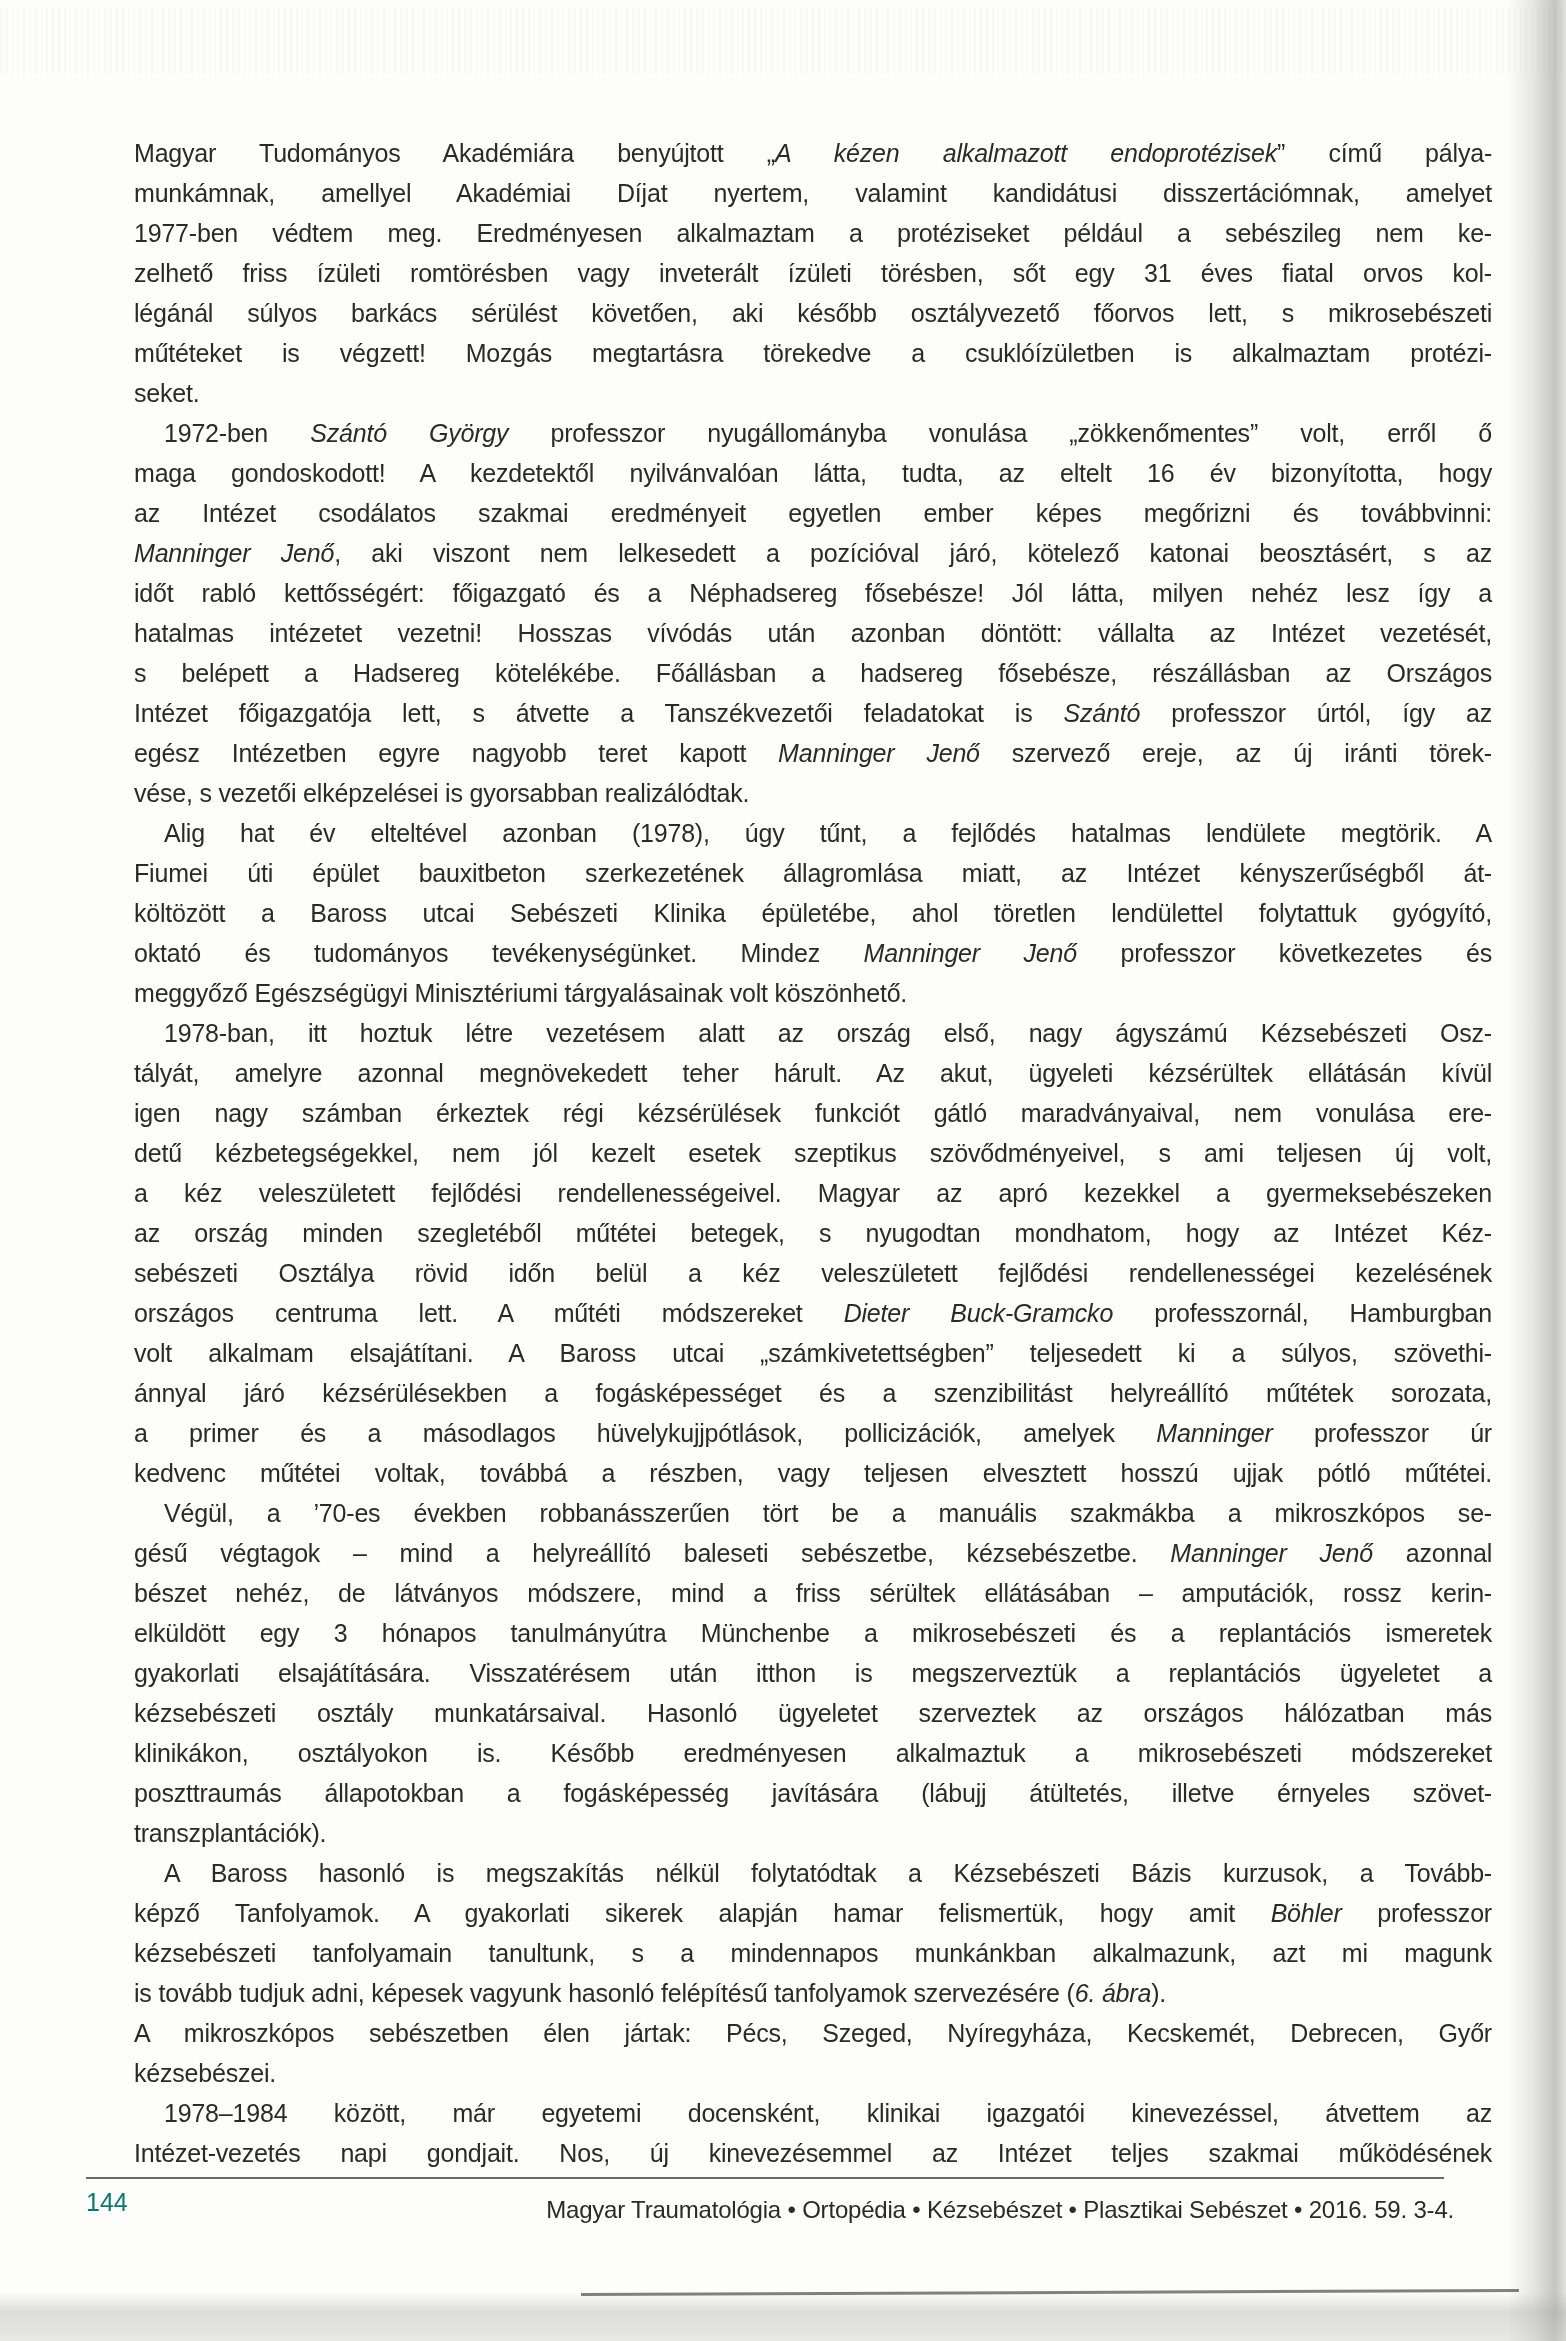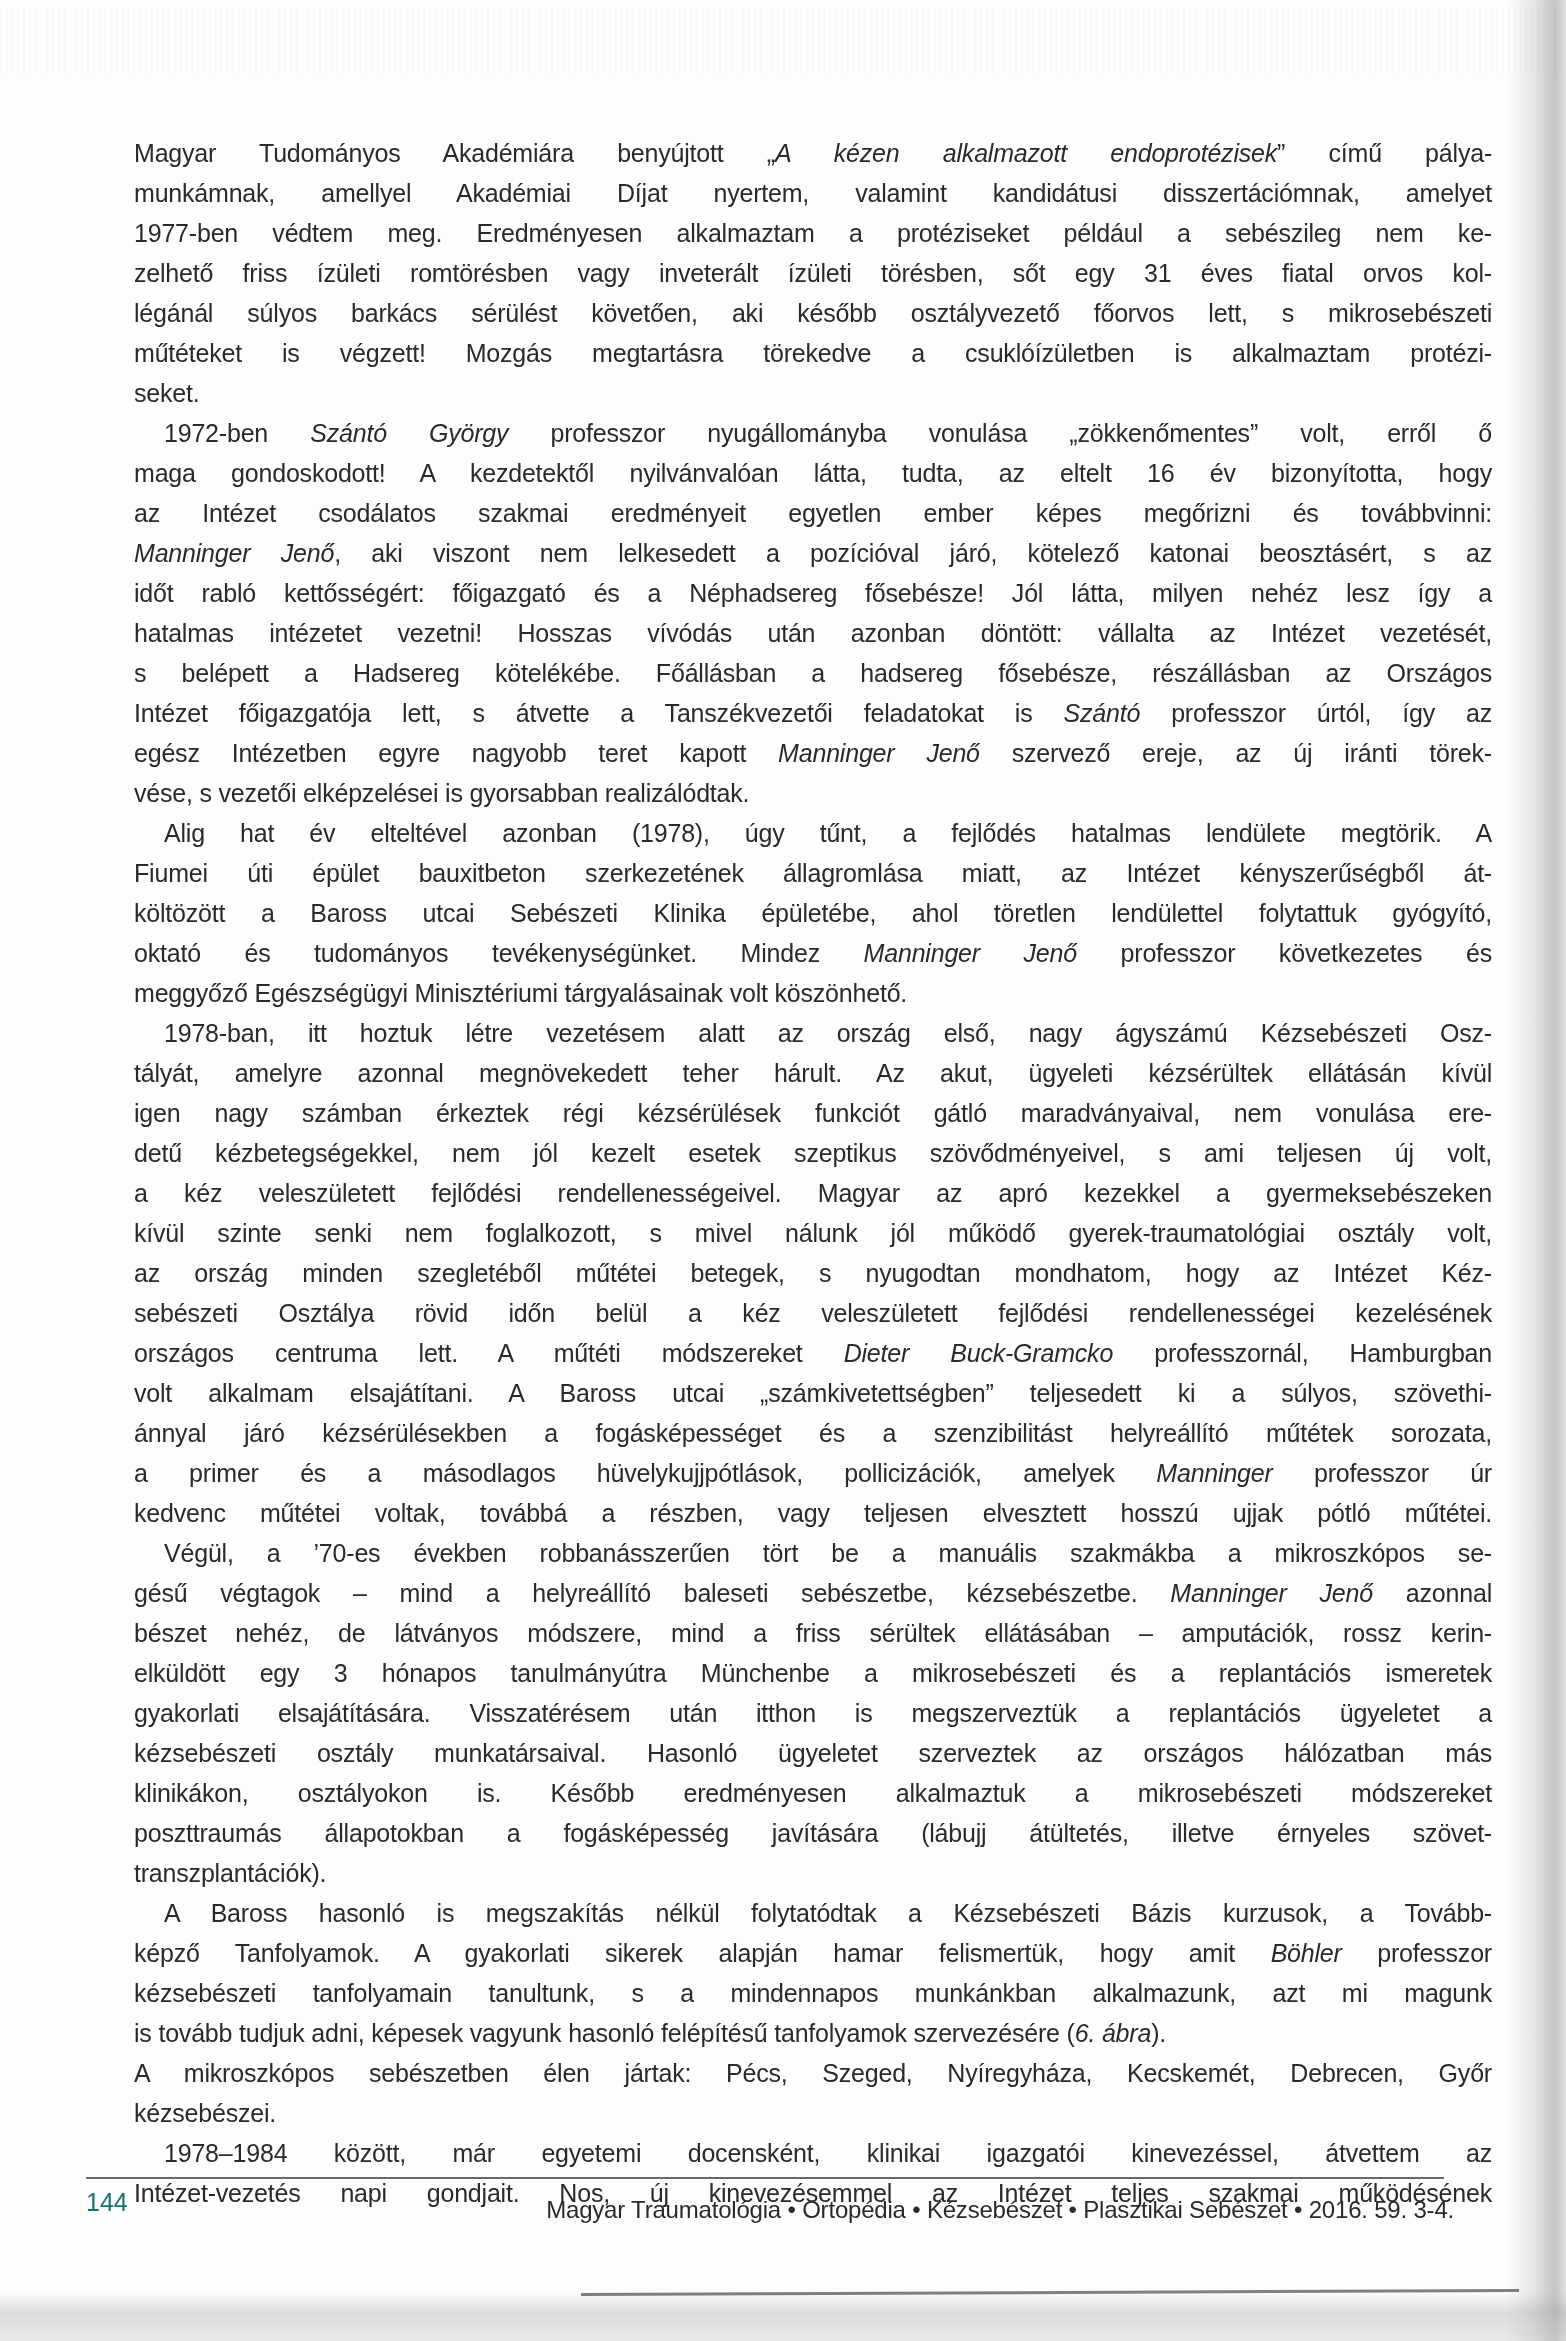--- a/index.html
+++ b/index.html
@@ -52,21 +52,20 @@
     <div class="line indent"><span>Alig hat év elteltével azonban (1978), úgy tűnt, a fejlődés hatalmas lendülete megtörik. A</span></div>
     <div class="line"><span>Fiumei úti épület bauxitbeton szerkezetének állagromlása miatt, az Intézet kényszerűségből át-</span></div>
     <div class="line"><span>költözött a Baross utcai Sebészeti Klinika épületébe, ahol töretlen lendülettel folytattuk gyógyító,</span></div>
     <div class="line"><span>oktató és tudományos tevékenységünket. Mindez </span><i>Manninger Jenő</i><span> professzor következetes és</span></div>
     <div class="line last"><span>meggyőző Egészségügyi Minisztériumi tárgyalásainak volt köszönhető.</span></div>
     <div class="line indent"><b>1978</b><span>-ban, </span><b>itt hoztuk létre vezetésem alatt az ország első</b><span>, nagy ágyszámú </span><b>Kézsebészeti Osz-</b></div>
     <div class="line"><b>tályát</b><span>, amelyre azonnal megnövekedett teher hárult. Az akut, ügyeleti kézsérültek ellátásán kívül</span></div>
     <div class="line"><span>igen nagy számban érkeztek régi kézsérülések funkciót gátló maradványaival, nem vonulása ere-</span></div>
     <div class="line"><span>detű kézbetegségekkel, nem jól kezelt esetek szeptikus szövődményeivel, s ami teljesen új volt,</span></div>
     <div class="line"><span>a kéz veleszületett fejlődési rendellenességeivel. Magyar az apró kezekkel a gyermeksebészeken</span></div>
-    <div class="line"><span>kívül szinte senki nem foglalkozott, s mivel nálunk jól működő gyerek-traumatológiai osztály volt,</span></div>
     <div class="line"><span>az ország minden szegletéből műtétei betegek, s nyugodtan mondhatom, hogy </span><b>az Intézet Kéz-</b></div>
     <div class="line"><b>sebészeti Osztálya rövid időn belül a kéz veleszületett fejlődési rendellenességei kezelésének</b></div>
     <div class="line"><b>országos centruma lett</b><span>. A műtéti módszereket </span><i>Dieter Buck-Gramcko</i><span> professzornál, Hamburgban</span></div>
     <div class="line"><span>volt alkalmam elsajátítani. A Baross utcai „számkivetettségben” teljesedett ki a súlyos, szövethi-</span></div>
     <div class="line"><span>ánnyal járó kézsérülésekben a </span><b>fogásképességet és a szenzibilitást</b><span> helyreállító műtétek sorozata,</span></div>
     <div class="line"><span>a primer és a másodlagos hüvelykujjpótlások, pollicizációk, amelyek </span><i>Manninger</i><span> professzor úr</span></div>
     <div class="line"><span>kedvenc műtétei voltak, továbbá a részben, vagy teljesen elvesztett hosszú ujjak pótló műtétei.</span></div>
     <div class="line indent"><span>Végül, a </span><b>’70-es években</b><span> robbanásszerűen tört be a manuális szakmákba a mikroszkópos se-</span></div>
     <div class="line"><span>gésű végtagok – mind a helyreállító baleseti sebészetbe, kézsebészetbe. </span><i>Manninger Jenő</i><span> azonnal</span></div>
     <div class="line"><span>bészet nehéz, de látványos módszere, mind a friss sérültek ellátásában – amputációk, rossz kerin-</span></div>

